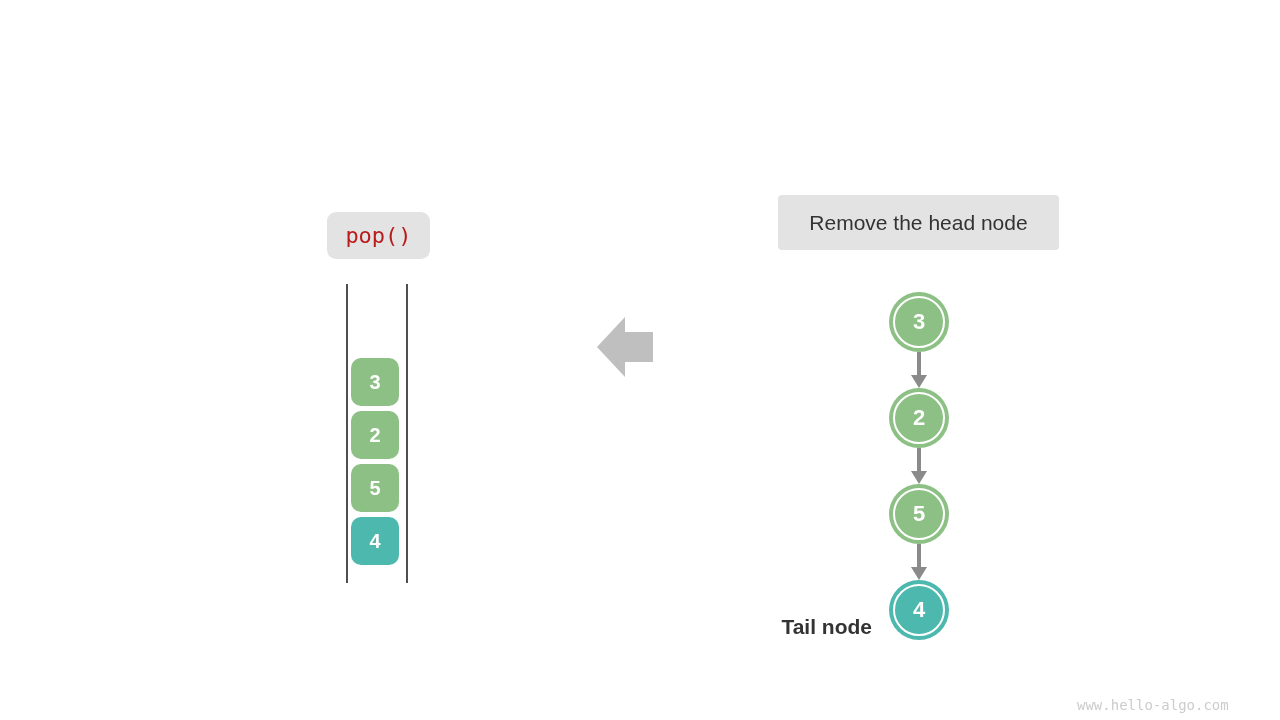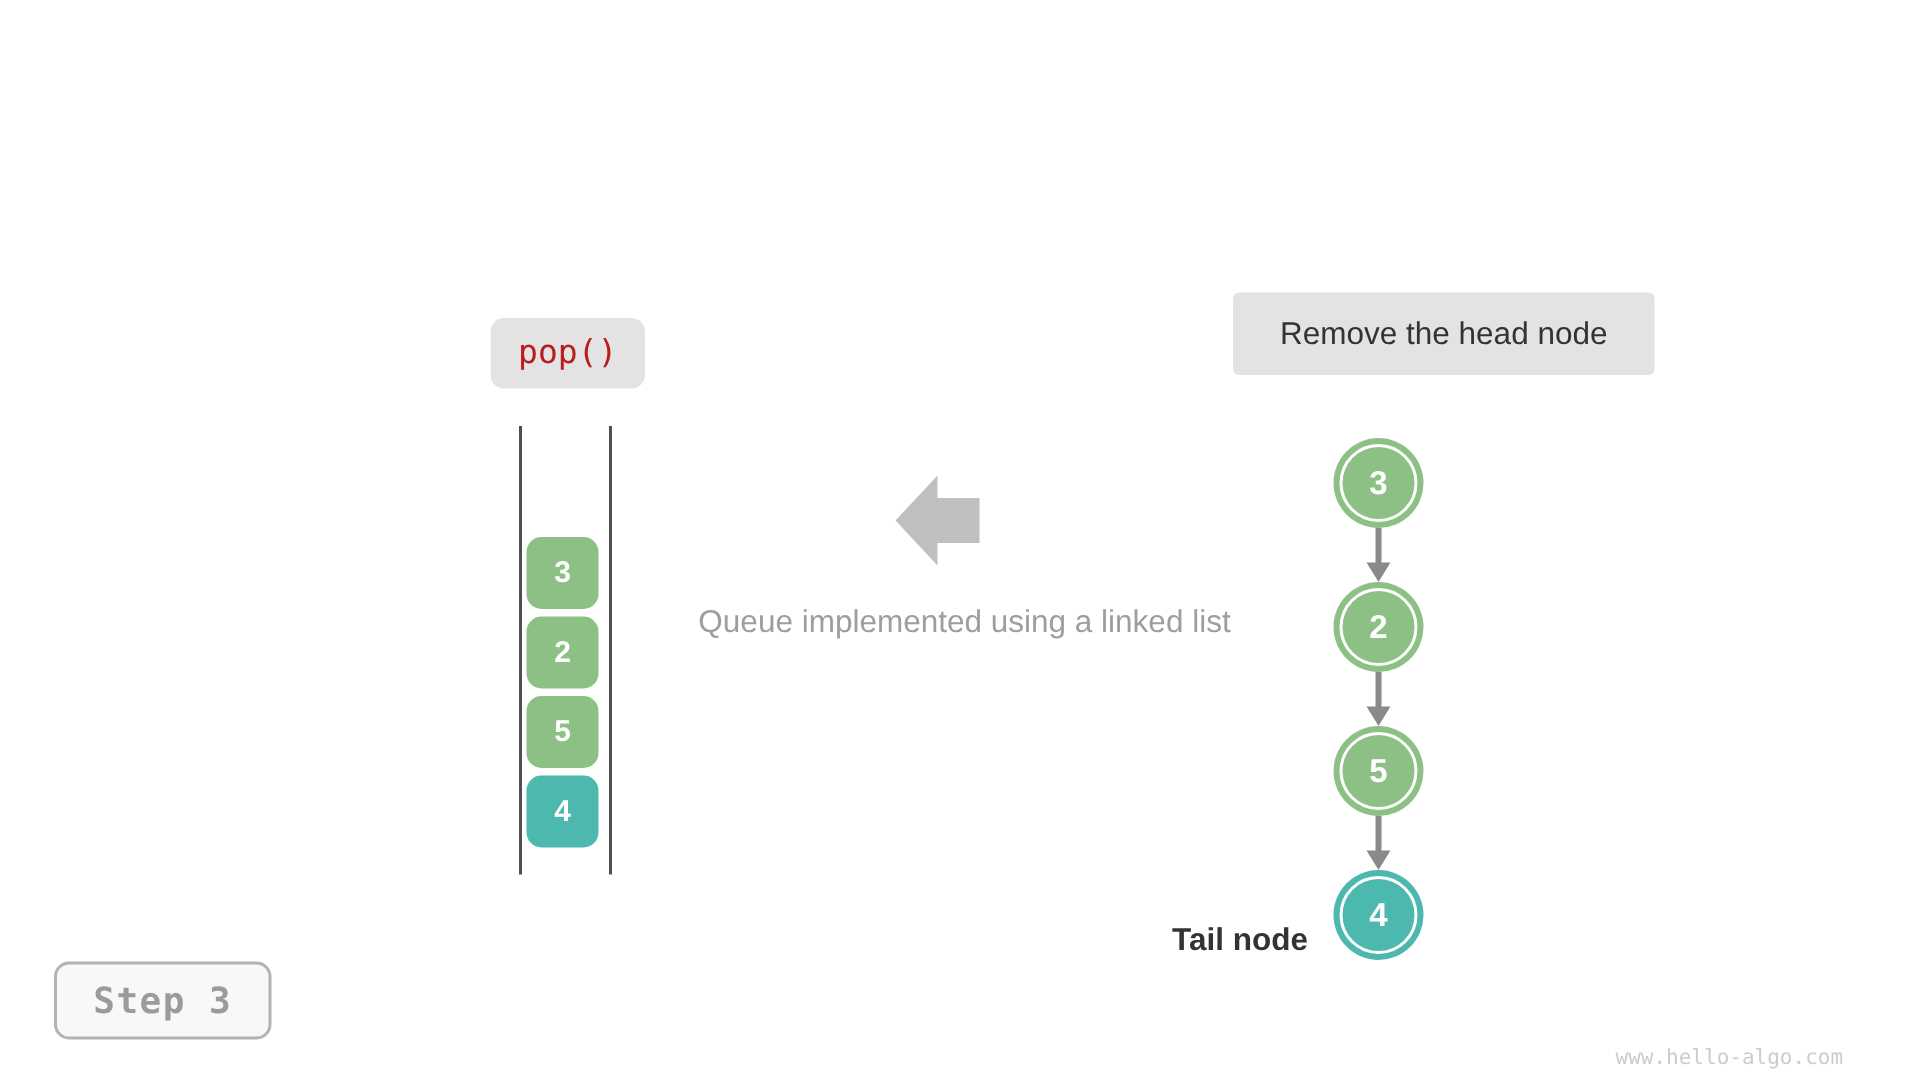--- a/index.html
+++ b/index.html
@@ -27,21 +27,20 @@
     left: 327px; top: 212px; width: 103px; height: 47px;
     border-radius: 9px;
     font-family: "DejaVu Sans Mono", monospace;
     font-size: 22px;
   }
   .pill.note {
     left: 778px; top: 195px; width: 281px; height: 55px;
     border-radius: 4px;
     font-size: 21px;
     color: #333333;
-    margin-left: 44px;
   }
   .wall {
     position: absolute;
     top: 284px;
     width: 2px;
     height: 299px;
     background: #4f4f4f;
   }
   .wall.left  { left: 346px; }
   .wall.right { left: 406px; }
@@ -151,21 +150,20 @@
 
   <div class="stack-box" style="top: 358px; background-color: rgb(140, 192, 132);">3</div>
   <div class="stack-box" style="top: 411px; background-color: rgb(140, 192, 132);">2</div>
   <div class="stack-box" style="top: 464px; background-color: rgb(140, 192, 132);">5</div>
   <div class="stack-box" style="top: 517px; background-color: rgb(76, 184, 174);">4</div>
 
   <svg class="big-arrow" width="57" height="61" viewBox="0 0 57 61">
     <polygon points="28,0 28,15 56,15 56,45 28,45 28,60 0,30" fill="#bfbfbf"></polygon>
   </svg>
 
-  <div class="caption">Queue implemented using a linked list</div>
 
   <div class="node" style="top: 292px; background-color: rgb(140, 192, 132);">3</div>
   <div class="node" style="top: 388px; background-color: rgb(140, 192, 132);">2</div>
   <div class="node" style="top: 484px; background-color: rgb(140, 192, 132);">5</div>
   <div class="node" style="top: 580px; background-color: rgb(76, 184, 174);">4</div>
 
   <svg class="connector" style="top:352px" width="20" height="36" viewBox="0 0 20 36">
     <line x1="10" y1="0" x2="10" y2="26" stroke="#8a8a8a" stroke-width="4"></line>
     <polygon points="2,23 18,23 10,36" fill="#8a8a8a"></polygon>
   </svg>
@@ -173,17 +171,16 @@
     <line x1="10" y1="0" x2="10" y2="26" stroke="#8a8a8a" stroke-width="4"></line>
     <polygon points="2,23 18,23 10,36" fill="#8a8a8a"></polygon>
   </svg>
   <svg class="connector" style="top:544px" width="20" height="36" viewBox="0 0 20 36">
     <line x1="10" y1="0" x2="10" y2="26" stroke="#8a8a8a" stroke-width="4"></line>
     <polygon points="2,23 18,23 10,36" fill="#8a8a8a"></polygon>
   </svg>
 
   <div class="node-label" style="top:615px">Tail node</div>
 
-  <div class="step-box">Step 3</div>
 
   <div class="watermark">www.hello-algo.com</div>
 
 </div>
 
 </body></html>

